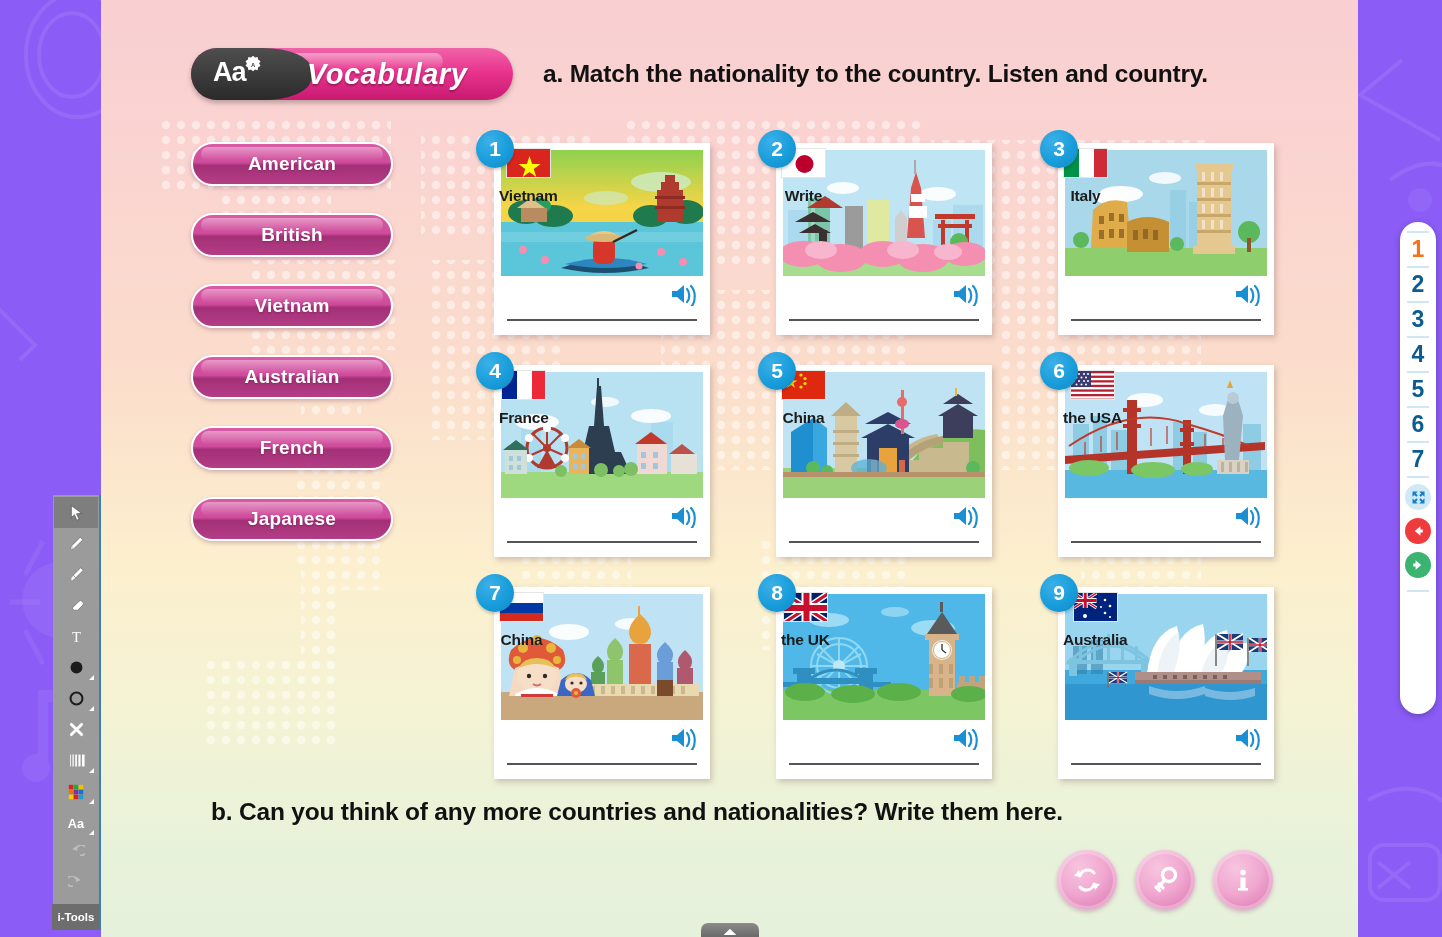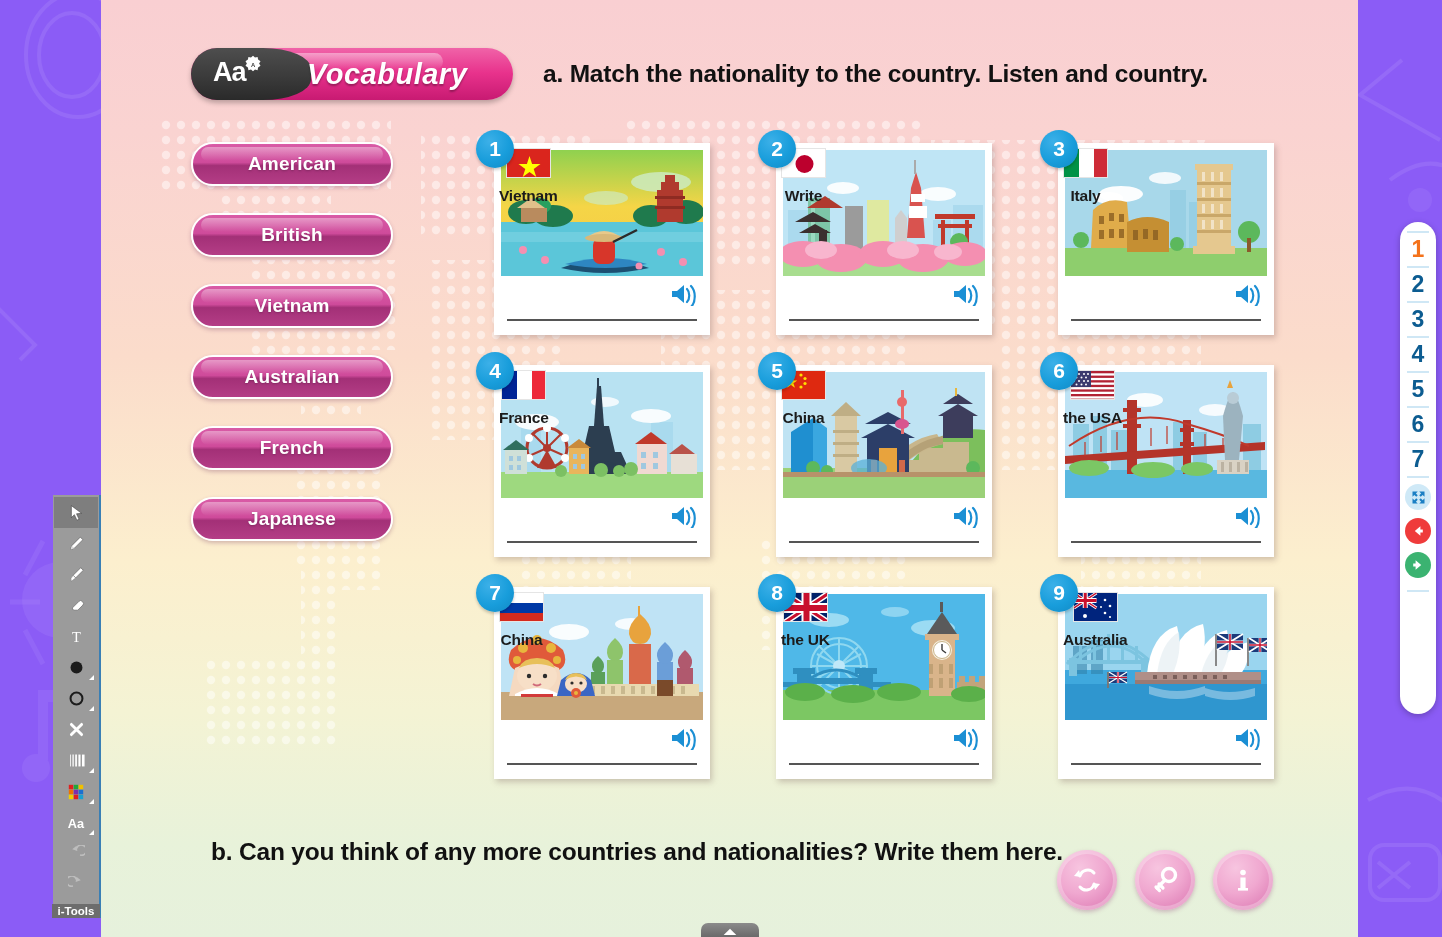--- a/index.html
+++ b/index.html
@@ -261,21 +261,20 @@
 
   
   .instruction-b {
     position: absolute;
     left: 110px;
     top: 798px;
     font-size: 24.5px;
     font-weight: bold;
     color: #111;
     letter-spacing: -.2px;
-    margin-top: 40px;
   }
 
   
   .bottom-actions {
     position: absolute;
     right: 85px;
     top: 850px;
     display: flex;
     gap: 18px;
   }
@@ -365,21 +364,21 @@
   .tool.disabled { opacity: .45; cursor: default; }
   .tool-corner {
     position: absolute;
     right: 4px; bottom: 3px;
     width: 0; height: 0;
     border-left: 5px solid transparent;
     border-bottom: 5px solid #fff;
   }
   .itools-label {
     width: 48px;
-    height: 14px;
+    height: 26px;
     background: #6d6d6d;
     color: #fff;
     font-size: 11.5px;
     font-weight: bold;
     display: flex;
     align-items: center;
     justify-content: center;
     margin-top: 4px;
   }
 

